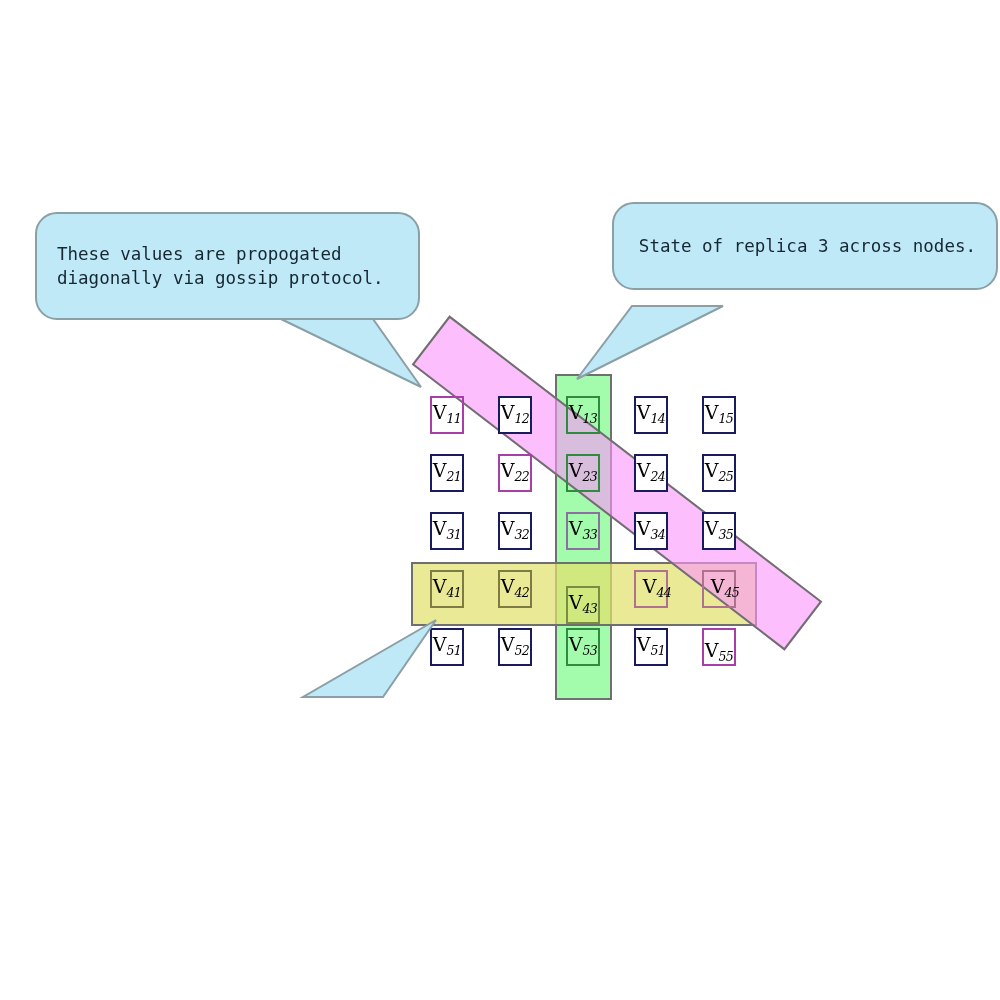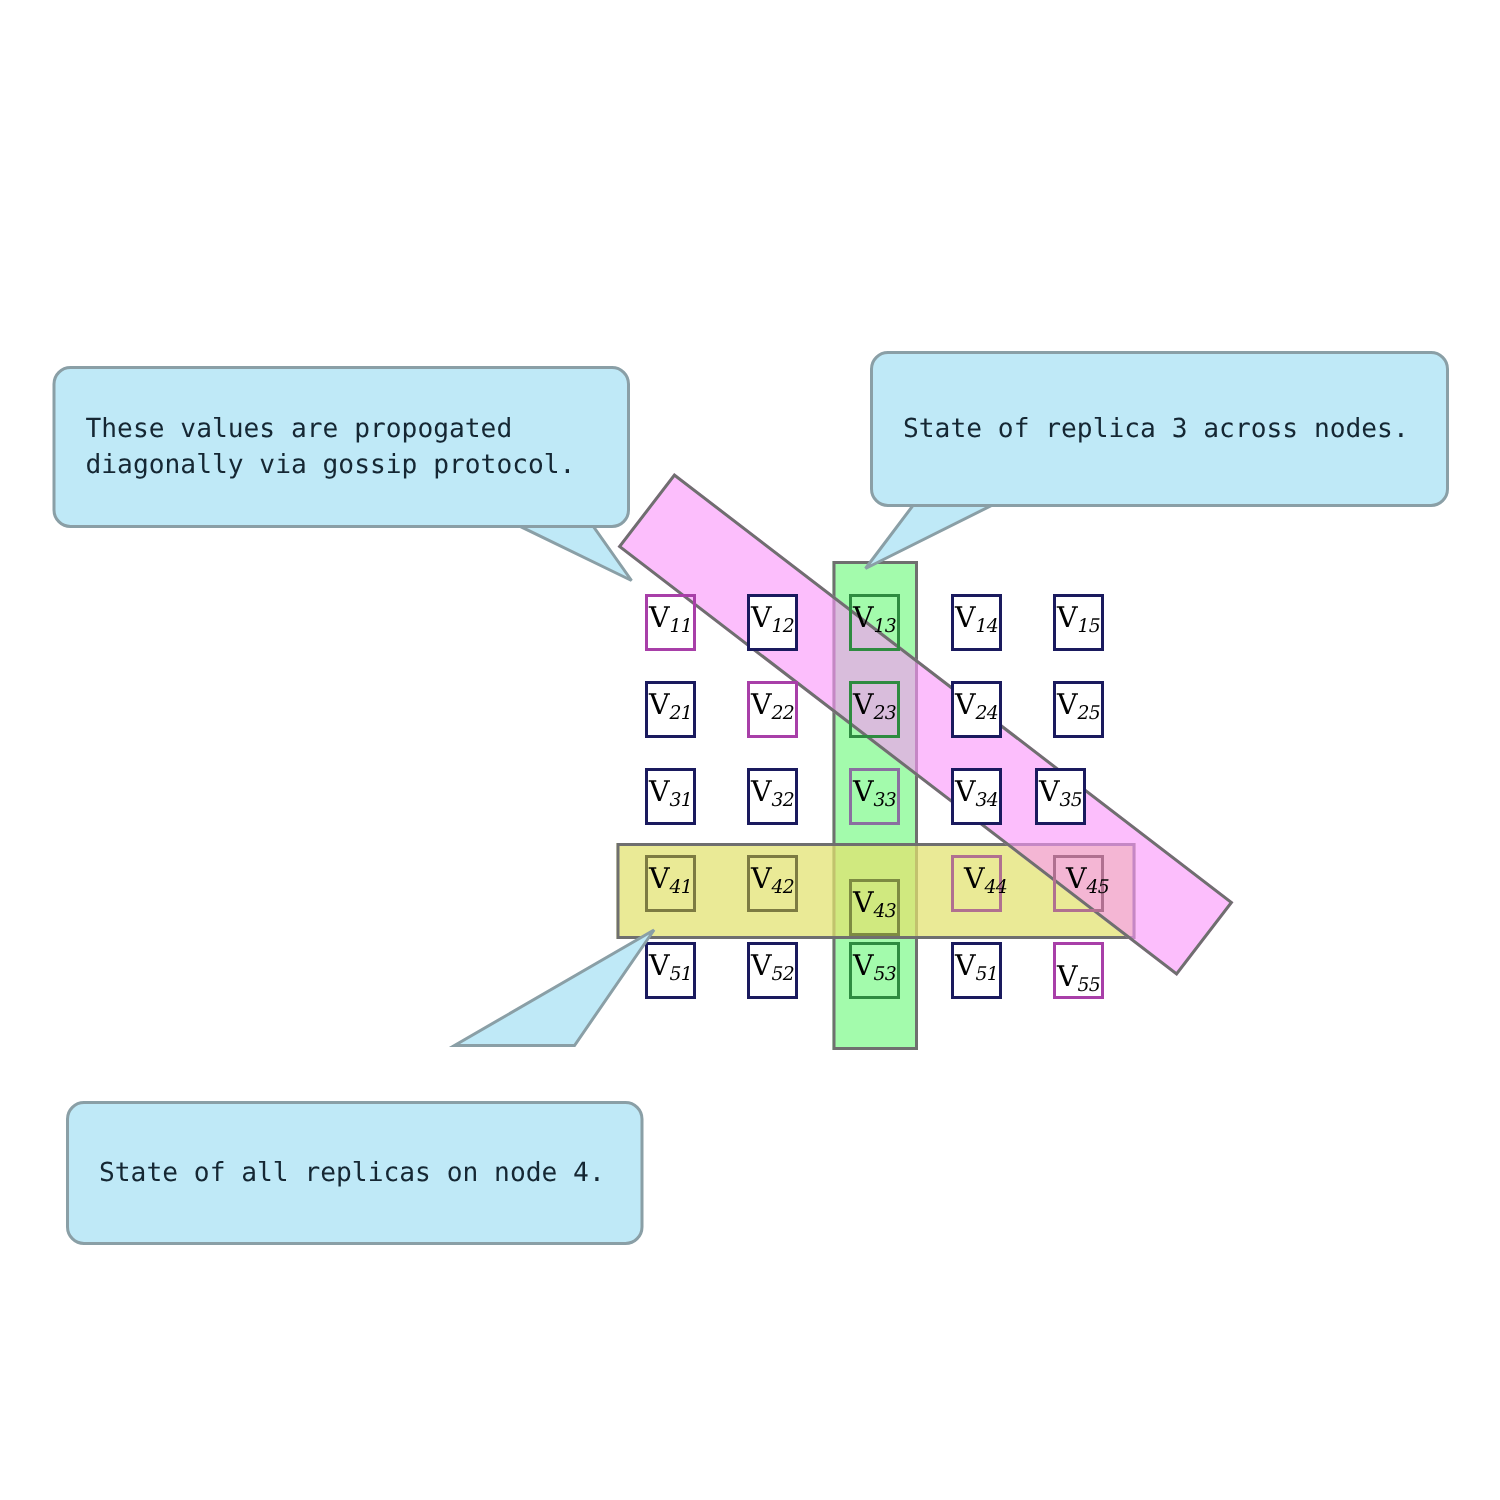--- a/index.html
+++ b/index.html
@@ -107,43 +107,42 @@
     z-index: 4;
   }
   #grid { z-index: 6; }
 
   
   .callout {
     position: absolute;
     box-sizing: border-box;
     background: #bfe9f7;
     border: 2px solid #8a9fa6;
-    border-radius: 12px;
+    border-radius: 22px;
     color: #152733;
     font-family: "DejaVu Sans Mono", monospace;
     font-size: 17.5px;
     line-height: 1.38;
     padding: 0 20px;
     display: flex;
     align-items: center;
     z-index: 9;
-    margin-top: 32px;
   }
   #callout-gossip {
     left: 35px;
     top: 212px;
     width: 385px;
     height: 108px;
   }
   #callout-replica3 {
-    left: 580px;
+    left: 612px;
     top: 202px;
     width: 386px;
-    height: 104px;
-    justify-content: flex-start;
+    height: 88px;
+    justify-content: flex-end;
   }
   #callout-node4 {
     left: 44px;
     top: 702px;
     width: 385px;
     height: 96px;
   }
   .callout-text { white-space: pre-line; }
 
   
@@ -212,21 +211,21 @@
       </div>
     <div class="cell" style="left:68px; top:116px;">
         <span class="vlab">V<sub>32</sub></span>
       </div>
     <div class="cell in-green in-pink" style="left:136px;top:116px;">
         <span class="vlab">V<sub>33</sub></span>
       </div>
     <div class="cell" style="left:204px;top:116px;">
         <span class="vlab">V<sub>34</sub></span>
       </div>
-    <div class="cell" style="left:260px;top:116px;justify-content:center;">
+    <div class="cell" style="left:272px;top:116px;justify-content:center;">
         <span class="vlab">V<sub>35</sub></span>
       </div>
 
     <div class="cell in-yellow" style="left:0px;  top:174px;">
         <span class="vlab">V<sub>41</sub></span>
       </div>
     <div class="cell in-yellow" style="left:68px; top:174px;">
         <span class="vlab">V<sub>42</sub></span>
       </div>
     <div class="cell in-yellow in-green" style="left:136px;top:174px;margin-top:16px;">
@@ -264,17 +263,14 @@
 
   <div class="callout" id="callout-gossip">
     <span class="callout-text">These values are propogated
 diagonally via gossip protocol.</span>
   </div>
 
   <div class="callout" id="callout-replica3">
     <span class="callout-text">State of replica 3 across nodes.</span>
   </div>
 
-  <div class="callout" id="callout-node4">
-    <span class="callout-text">State of all replicas on node 4.</span>
-  </div>
 
 </div>
 
 </body></html>

